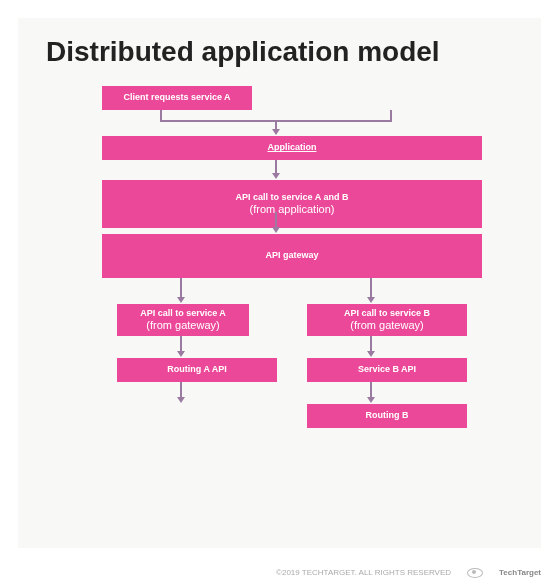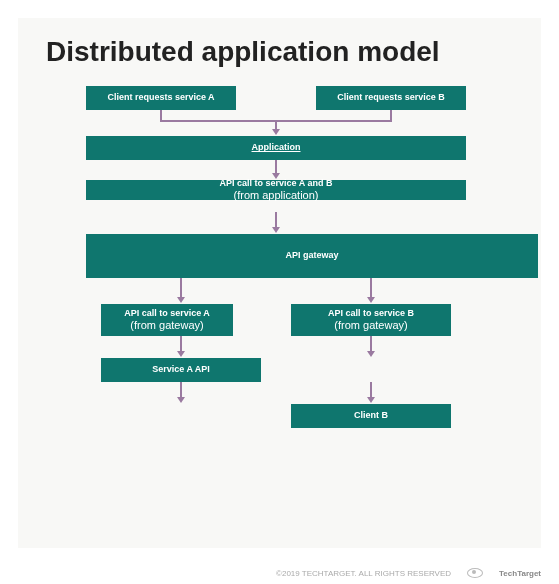--- a/index.html
+++ b/index.html
@@ -33,32 +33,33 @@
     color: #222;
     margin: 0 0 18px 0;
   }
   .canvas {
     position: relative;
     width: 100%;
     height: 440px;
   }
   .box {
     position: absolute;
-    background: #0f766e;
+    background: #ec4899;
     color: #fff;
     text-align: center;
     font-size: 9px;
     font-weight: 700;
     display: flex;
     flex-direction: column;
     justify-content: center;
     align-items: center;
     box-sizing: border-box;
     padding: 2px 6px;
     line-height: 1.25;
+    margin-left: 16px;
   }
   .sub {
     font-weight: 400;
     font-size: 11px;
   }
   .conn {
     position: absolute;
     background: #9a7aa0;
   }
   .arrow-down {
@@ -68,21 +69,20 @@
     border-right: 4px solid transparent;
     border-top: 6px solid #9a7aa0;
   }
   .attribution {
     position: absolute;
     bottom: 6px;
     right: 18px;
     font-size: 8px;
     color: #aaa;
     display: flex;
-    align-items: center;
     gap: 16px;
   }
   .eye-icon {
     width: 14px; height: 8px;
     border: 1px solid #bbb;
     border-radius: 50%;
     position: relative;
   }
   .eye-icon::after {
     content: "";
@@ -96,42 +96,41 @@
 </head>
 <body>
 
 <div class="outer">
   <div class="inner">
     <h1 class="title">Distributed application model</h1>
 
     <div class="canvas">
 
       <div class="box" style="left:40px; top:0; width:150px; height:24px;">Client requests service A</div>
-      <div class="box" style="left:270px; top:0; width:150px; height:24px;">Client requests service B</div>
 
       <div class="conn" style="left:114px; top:24px; width:2px; height:10px;"></div>
       <div class="conn" style="left:344px; top:24px; width:2px; height:10px;"></div>
       <div class="conn" style="left:114px; top:34px; width:232px; height:2px;"></div>
       <div class="conn" style="left:229px; top:36px; width:2px; height:8px;"></div>
       <div class="arrow-down" style="left:226px; top:43px;"></div>
 
       <div class="box" style="left:40px; top:50px; width:380px; height:24px;text-decoration:underline;">Application</div>
 
       <div class="conn" style="left:229px; top:74px; width:2px; height:14px;"></div>
       <div class="arrow-down" style="left:226px; top:87px;"></div>
 
-      <div class="box" style="left:40px; top:94px; width:380px; height:20px;">
+      <div class="box" style="left:40px; top:94px; width:380px; height:48px;">
         <span>API call to service A and B</span>
         <span class="sub">(from application)</span>
       </div>
 
       <div class="conn" style="left:229px; top:126px; width:2px; height:16px;"></div>
       <div class="arrow-down" style="left:226px; top:141px;"></div>
 
-      <div class="box" style="left:40px; top:148px; width:452px; height:44px;text-align:right;">
+      <div class="box" style="left:40px; top:148px; width:380px; height:44px;text-align:right;">
         <span>API gateway</span>
       </div>
 
       <div class="conn" style="left:134px; top:192px; width:2px; height:20px;"></div>
       <div class="arrow-down" style="left:131px; top:211px;"></div>
       <div class="conn" style="left:324px; top:192px; width:2px; height:20px;"></div>
       <div class="arrow-down" style="left:321px; top:211px;"></div>
 
       <div class="box" style="left:55px; top:218px; width:132px; height:32px;">
         <span>API call to service A</span>
@@ -140,28 +139,29 @@
       <div class="box" style="left:245px; top:218px; width:160px; height:32px;text-align:center;">
         <span>API call to service B</span>
         <span class="sub">(from gateway)</span>
       </div>
 
       <div class="conn" style="left:134px; top:250px; width:2px; height:16px;"></div>
       <div class="arrow-down" style="left:131px; top:265px;"></div>
       <div class="conn" style="left:324px; top:250px; width:2px; height:16px;"></div>
       <div class="arrow-down" style="left:321px; top:265px;"></div>
 
-      <div class="box" style="left:55px; top:272px; width:160px; height:24px;">Service A API</div>
+      <div class="box" style="left:55px; top:272px; width:160px; height:24px;">Routing A API</div>
+      <div class="box" style="left:245px; top:272px; width:160px; height:24px;">Service B API</div>
 
       <div class="conn" style="left:134px; top:296px; width:2px; height:16px;"></div>
       <div class="arrow-down" style="left:131px; top:311px;"></div>
       <div class="conn" style="left:324px; top:296px; width:2px; height:16px;"></div>
       <div class="arrow-down" style="left:321px; top:311px;"></div>
 
-      <div class="box" style="left:245px; top:318px; width:160px; height:24px;">Client B</div>
+      <div class="box" style="left:245px; top:318px; width:160px; height:24px;">Routing B</div>
 
     </div>
   </div>
 
   <div class="attribution">
     <span>©2019 TECHTARGET. ALL RIGHTS RESERVED</span>
     <span class="eye-icon"></span>
     <span style="font-weight:700;color:#888;">TechTarget</span>
   </div>
 </div>

